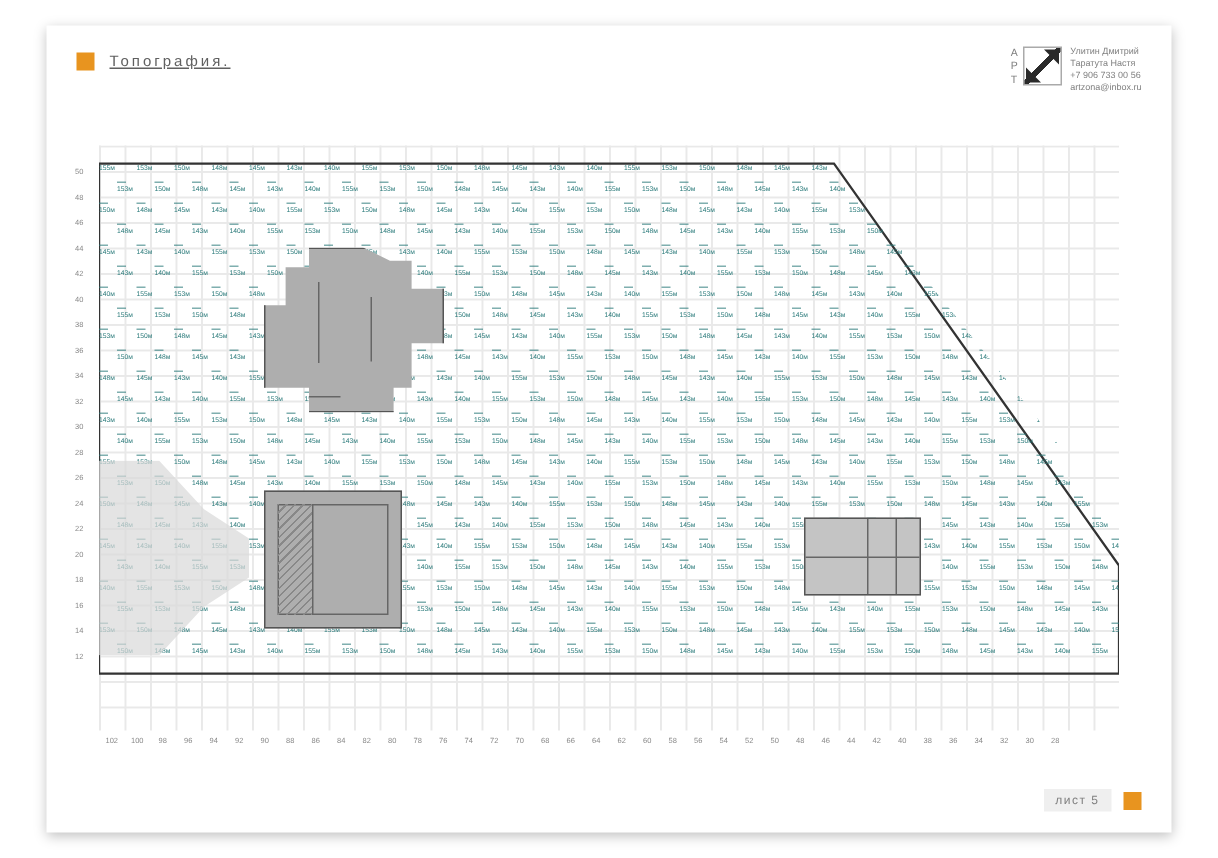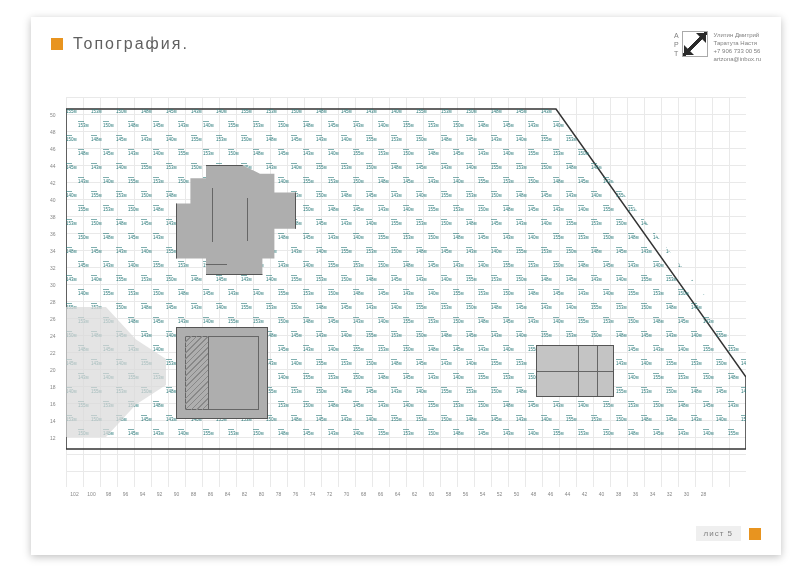--- a/index.html
+++ b/index.html
@@ -27,23 +27,24 @@
     display: flex;
     align-items: center;
   }
   .orange-sq {
     width: 12px;
     height: 12px;
     background: #e8941f;
     margin-right: 10px;
   }
   .title {
-    font-size: 16px;
+    font-size: 10px;
     letter-spacing: 2px;
     color: #606060;
+    text-decoration: underline;
   }
   .logo-block {
     position: absolute;
     right: 20px;
     top: 14px;
     display: flex;
     align-items: flex-start;
   }
   .logo-letters {
     display: flex;

